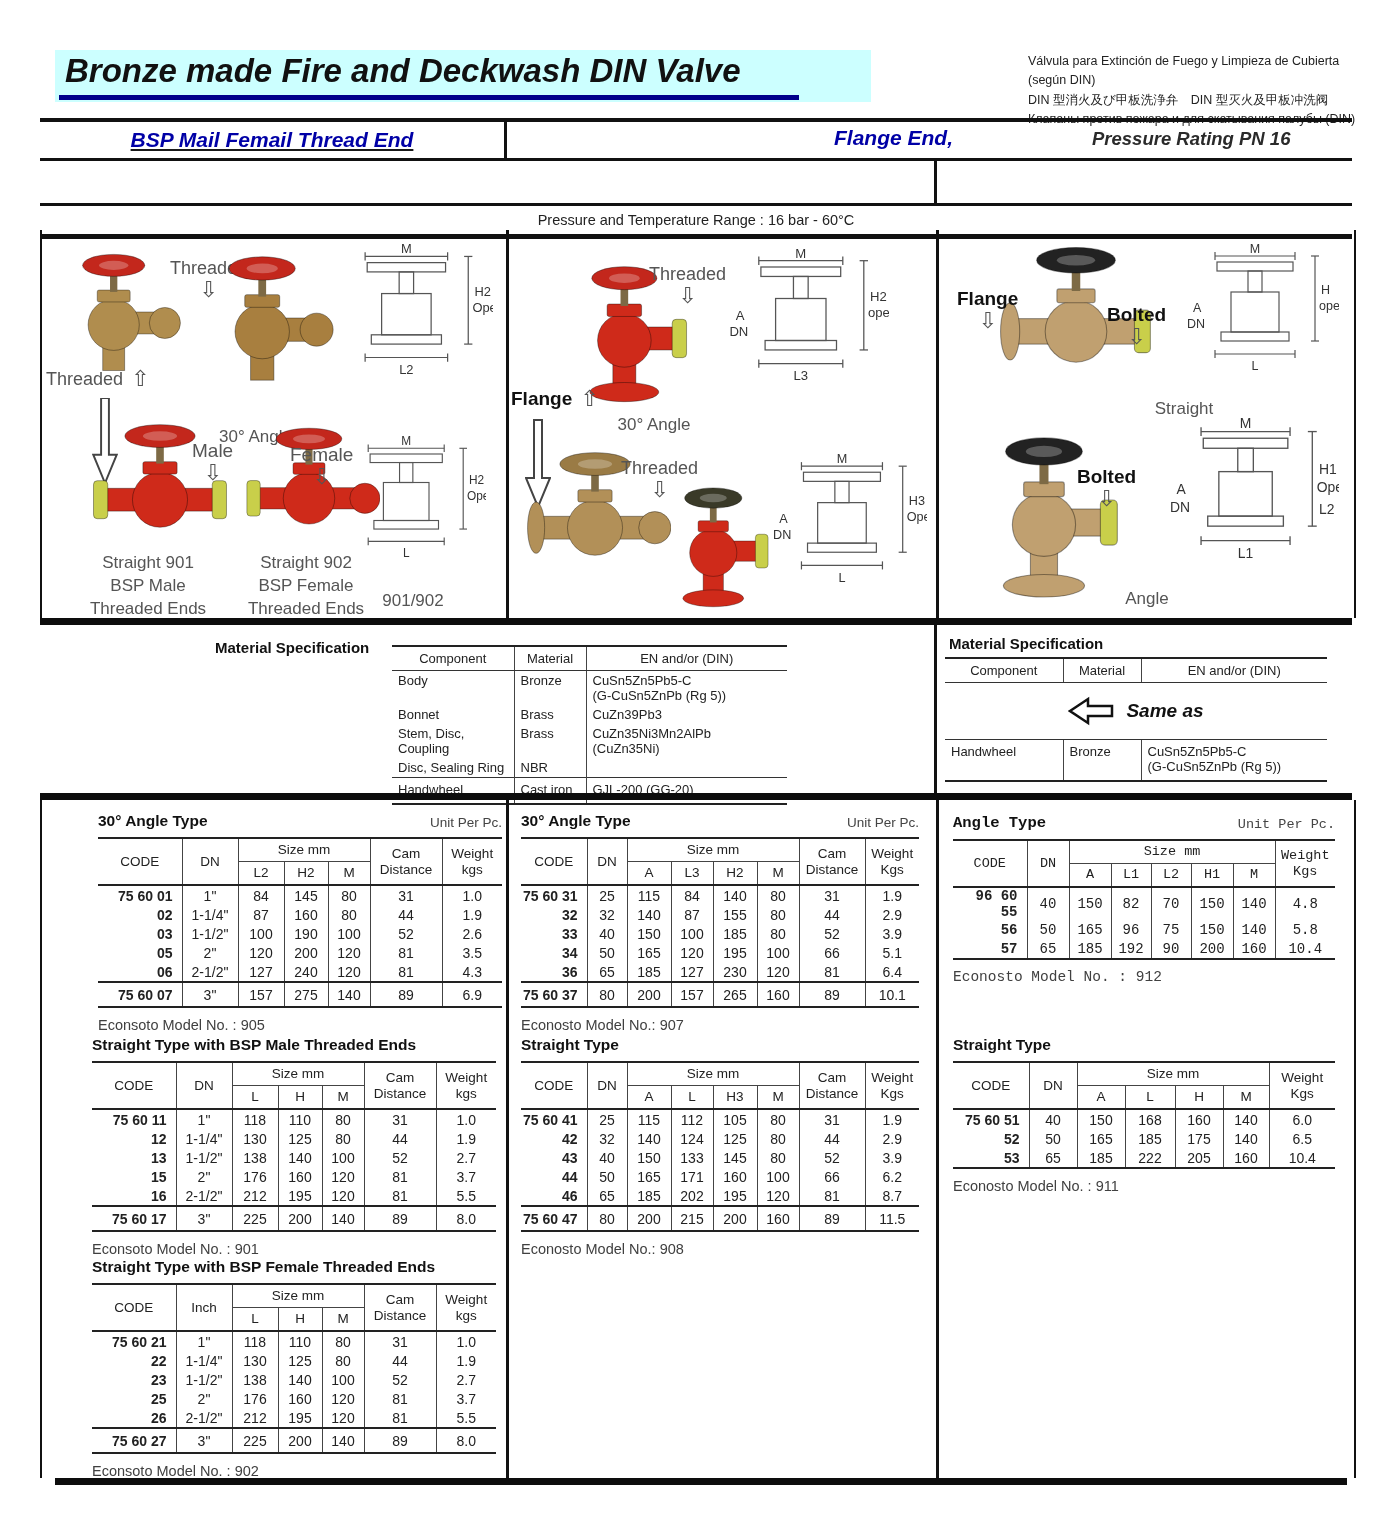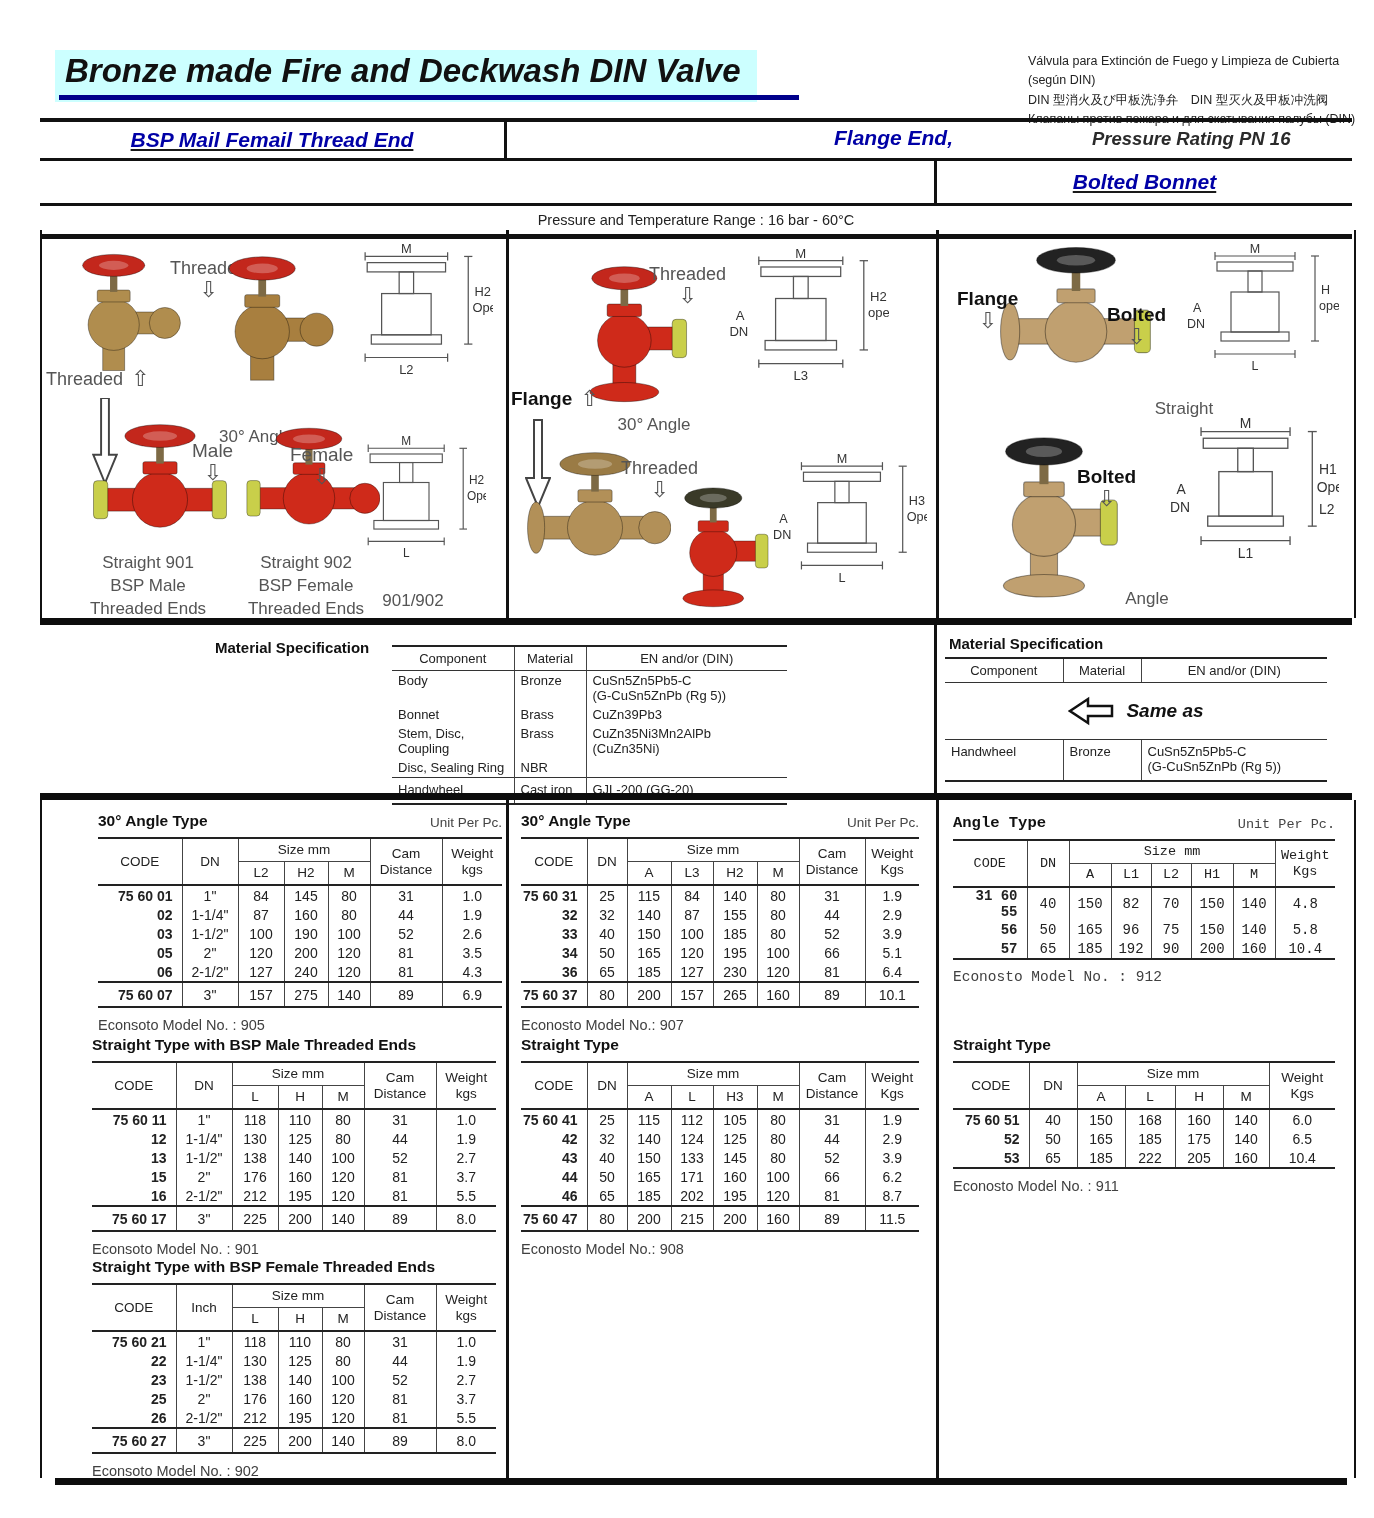--- a/index.html
+++ b/index.html
@@ -1,20 +1,20 @@
 <!DOCTYPE html>
 <html><head>
 <meta charset="utf-8">
 <style>
   html,body{margin:0;padding:0;background:#fff;}
   body{font-family:"Liberation Sans", sans-serif;color:#1a1a1a;}
   .page{position:relative;width:1374px;height:1518px;background:#fff;overflow:hidden;}
 
   
-  .title-band{position:absolute;left:55px;top:50px;width:702px;height:52px;background:#ccffff;}
+  .title-band{position:absolute;left:55px;top:50px;width:816px;height:52px;background:#ccffff;}
   .title-band .ttl{position:absolute;left:10px;top:2px;font-size:33px;font-weight:700;font-style:italic;color:#111;white-space:nowrap;}
   .title-underline{position:absolute;left:4px;top:45px;width:740px;height:5px;background:#00008b;}
   .ml-block{position:absolute;left:1028px;top:52px;width:342px;font-size:12.5px;line-height:1.55;color:#222;}
 
   
   .hdr-table{position:absolute;left:40px;top:118px;width:1312px;border-top:4px solid #111;border-bottom:5px solid #111;}
   .hrow{position:relative;}
   .hrow1{height:36px;border-bottom:3px solid #111;}
   .hrow2{height:42px;border-bottom:3px solid #111;}
   .hrow3{height:28px;display:flex;align-items:center;justify-content:center;font-size:14.5px;color:#222;}
@@ -94,23 +94,20 @@
     <div class="hrow hrow1">
       <div class="hc" style="left:0;width:464px;">
         <span class="blue-it">BSP Mail  Femail  Thread End</span>
       </div>
       <div class="vdiv" style="left:464px;"></div>
       <span class="blue-it" style="position:absolute;left:794px;top:4px;">Flange End,</span>
       <span class="dark-it" style="position:absolute;left:1052px;top:6px;">Pressure Rating PN 16</span>
     </div>
     <div class="hrow hrow2">
       <div class="vdiv" style="left:894px;"></div>
-      <div class="hc" style="left:897px;width:415px;">
-        <span class="blue-it">Bolted Bonnet</span>
-      </div>
     </div>
     <div class="hrow hrow3">
       <span>Pressure and Temperature Range : 16 bar - 60°C</span>
     </div>
   </div>
 
   <div class="img-band">
 
     <div class="icell" style="left:0;width:464px;">
       <div class="ph" style="left:15px;top:18px;width:128px;"><svg viewBox="0 0 140 152" width="100%">
@@ -1009,21 +1006,21 @@
               <tr>
                 <th>A</th>
                 <th>L1</th>
                 <th>L2</th>
                 <th>H1</th>
                 <th>M</th>
               </tr>
             </thead>
             <tbody>
               <tr>
-                <td class="code">31 60 55</td>
+                <td class="code">96 60 55</td>
                 <td>40</td>
                 <td>150</td>
                 <td>82</td>
                 <td>70</td>
                 <td>150</td>
                 <td>140</td>
                 <td>4.8</td>
               </tr>
               <tr>
                 <td class="code">56</td>

